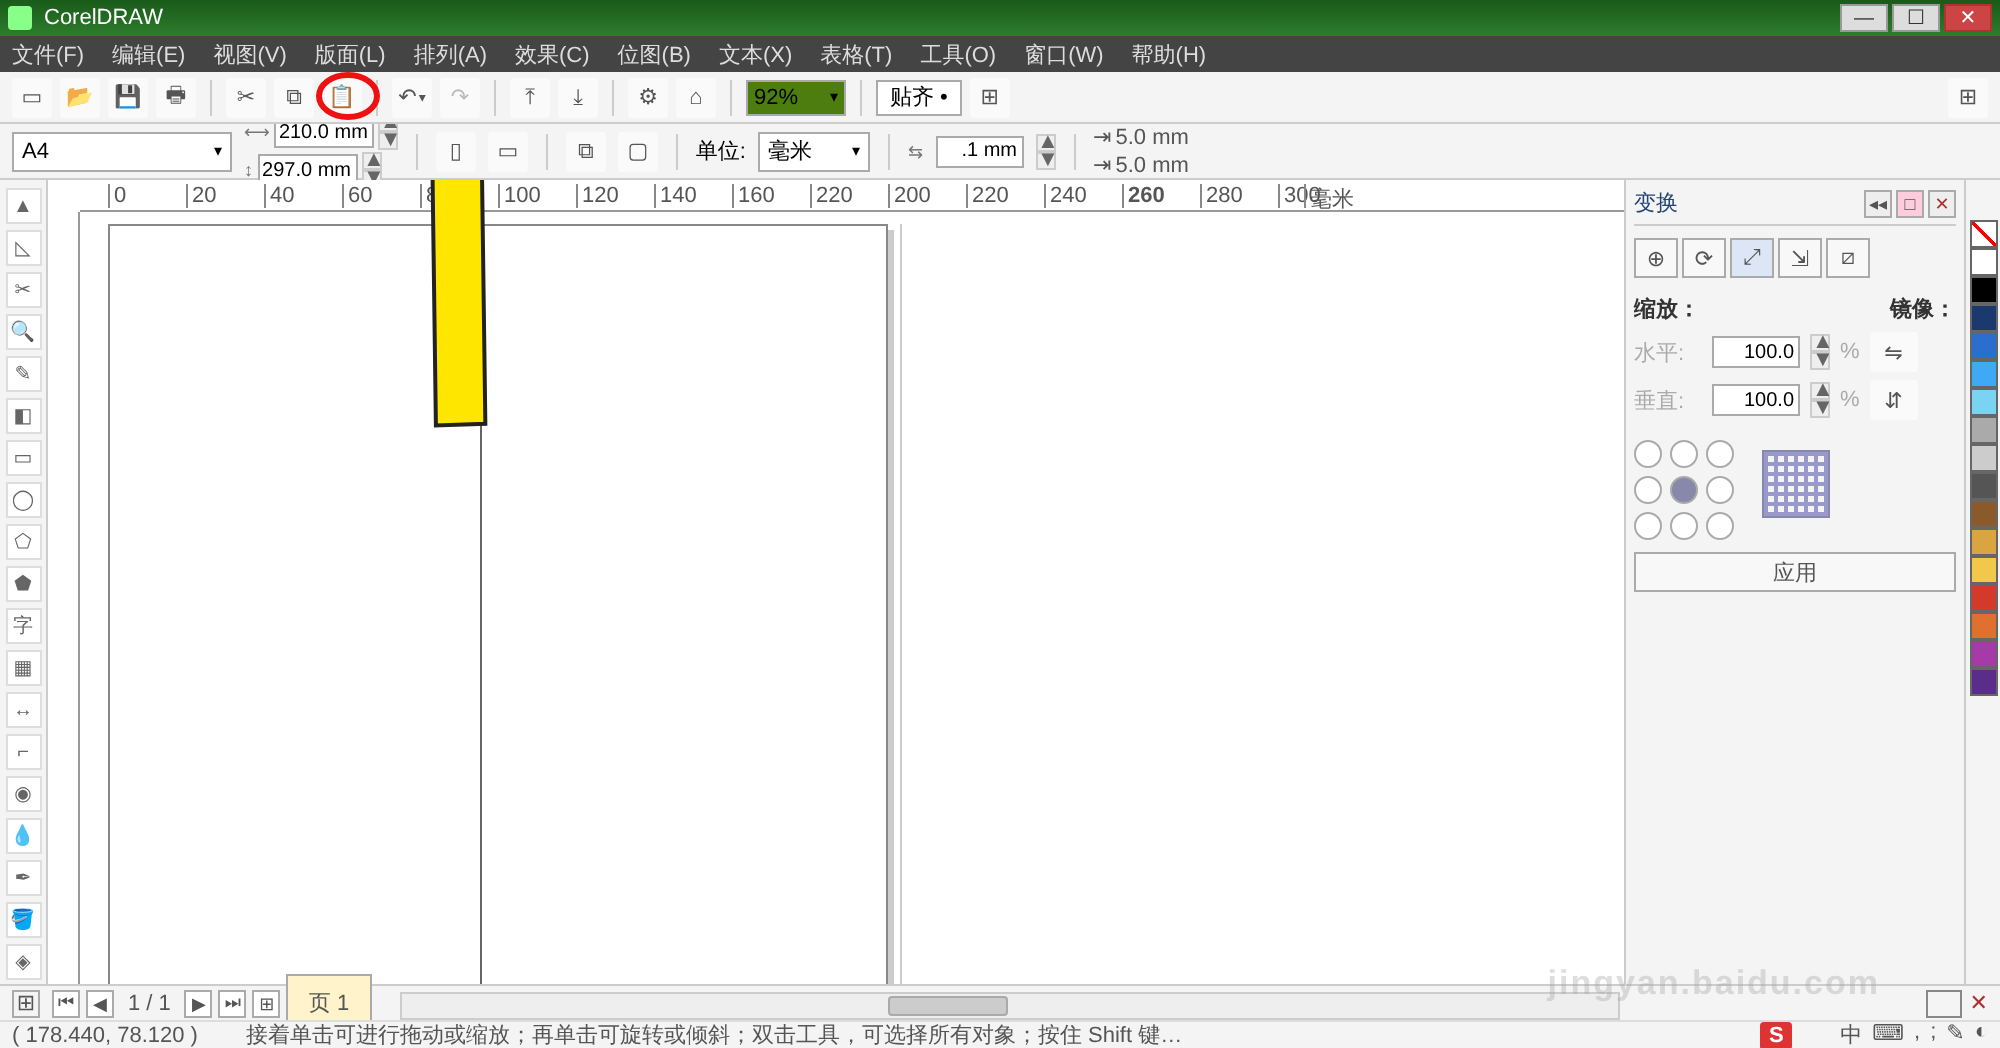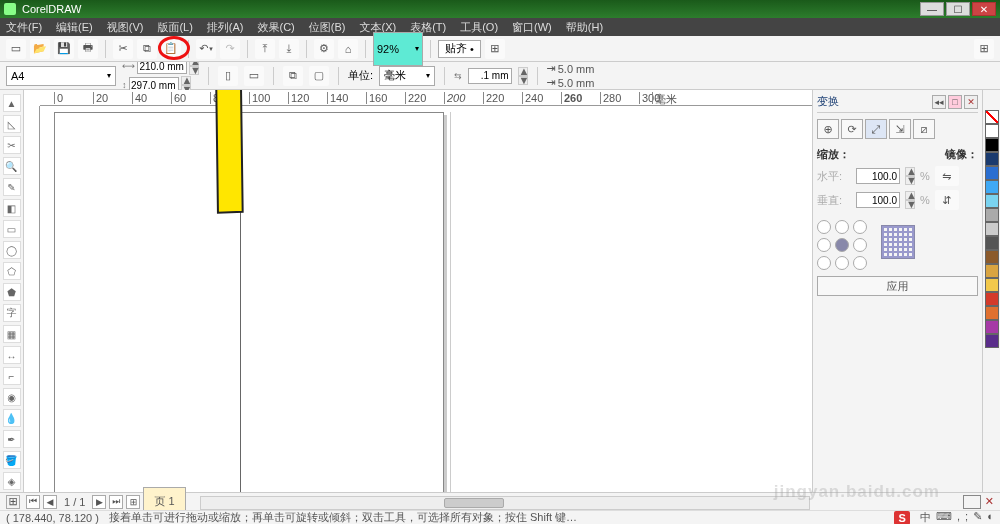--- a/index.html
+++ b/index.html
@@ -8,21 +8,21 @@
 .titlebar .icon { width:12px;height:12px;background:#8f8;border-radius:2px;margin-right:6px; }
 .titlebar .winbtns { margin-left:auto; display:flex; gap:2px; }
 .titlebar .winbtns span { width:24px;height:14px;background:#ddd;border:1px solid #999;display:inline-flex;align-items:center;justify-content:center;color:#333;font-size:10px; }
 .titlebar .winbtns .close { background:#c44;color:#fff;border-color:#a33; }
 .menubar { height:18px; background:#444; color:#ddd; display:flex; align-items:center; padding:0 6px; gap:14px; }
 .menubar span { cursor:pointer; }
 .toolbar1 { height:26px; background:#f4f4f4; border-bottom:1px solid #ccc; display:flex; align-items:center; padding:0 6px; gap:4px; position:relative;}
 .tbtn { width:20px;height:20px;display:inline-flex;align-items:center;justify-content:center;border:1px solid transparent;border-radius:2px;background:#fafafa;color:#555; }
 .sep { width:1px;height:18px;background:#ccc;margin:0 3px; }
 .undo-circle { position:absolute; left:158px; top:0px; width:32px; height:24px; border:3px solid #e11; border-radius:50%; pointer-events:none; }
-.zoom-sel { width:50px;height:34px;border:1px solid #aaa;background:#5eead4;padding:0 3px;display:inline-flex;align-items:center; }
+.zoom-sel { width:50px;height:18px;border:1px solid #aaa;background:#4d7c0f;padding:0 3px;display:inline-flex;align-items:center; }
 .paste-drop { height:18px;border:1px solid #aaa;background:#fff;padding:0 6px;display:inline-flex;align-items:center;gap:3px; }
 .toolbar2 { height:28px;background:#f4f4f4;border-bottom:1px solid #ccc;display:flex;align-items:center;padding:0 6px;gap:6px; }
 .combo { height:20px;border:1px solid #aaa;background:#fff;display:inline-flex;align-items:center;padding:0 4px;gap:2px; }
 .numfield { width:50px;height:16px;border:1px solid #aaa;background:#fff;text-align:right;padding-right:2px;display:inline-flex;align-items:center;justify-content:flex-end;font-size:10px; }
 .spin { width:10px;display:flex;flex-direction:column;font-size:6px;color:#666; }
 .spin span{line-height:7px;text-align:center;border:1px solid #ccc;background:#eee;}
 .workarea { position:absolute; top:90px; left:0; right:0; bottom:32px; display:flex; }
 .lefttool { width:24px;background:#f4f4f4;border-right:1px solid #ccc;display:flex;flex-direction:column;align-items:center;padding-top:4px;gap:3px; }
 .lefttool .tb { width:18px;height:18px;border:1px solid #ddd;background:#fff;display:flex;align-items:center;justify-content:center;font-size:10px;color:#666; }
 .canvas-wrap { flex:1;position:relative;background:#fff;overflow:hidden; }
@@ -46,21 +46,21 @@
 .docker .tabs span { width:22px;height:20px;border:1px solid #aaa;background:#f8f8f8;display:inline-flex;align-items:center;justify-content:center;font-size:11px; }
 .docker .row { display:flex;align-items:center;gap:5px;margin:4px 0; color:#aaa;}
 .docker .row .lab { width:34px; }
 .docker input[type=text]{ width:44px;height:16px;border:1px solid #aaa;text-align:right;padding-right:2px;font-size:10px;padding-left:15px; }
 .docker .btn { margin-top:6px;height:20px;border:1px solid #aaa;background:#f8f8f8;display:flex;align-items:center;justify-content:center; }
 .anchor-grid { display:grid;grid-template-columns:repeat(3,14px);grid-template-rows:repeat(3,14px);gap:4px;margin-top:6px; }
 .anchor-grid span { border:1px solid #aaa;border-radius:50%;background:#fff; }
 .anchor-grid .sel{ background:#88a; }
 .preview { width:34px;height:34px;background:repeating-linear-gradient(0deg,#99c 0 2px,transparent 2px 5px),repeating-linear-gradient(90deg,#99c 0 2px,transparent 2px 5px);border:1px solid #88a; }
 .statusbar { position:absolute;left:0;right:0;bottom:14px;height:18px;background:#f4f4f4;border-top:1px solid #ccc;display:flex;align-items:center;padding:0 6px;gap:6px;font-size:10px;color:#555; }
-.status2 { position:absolute;left:0;right:0;bottom:0;height:14px;background:#f4f4f4;border-top:1px solid #ddd;display:flex;align-items:center;padding:0 6px;gap:10px;font-size:10px;color:#555; }
+.status2 { position:absolute;left:0;right:0;bottom:0;height:14px;background:#f4f4f4;border-top:1px solid #ddd;display:flex;align-items:center;padding:0 6px;gap:24px;font-size:10px;color:#555; }
 .pagebar { display:flex;align-items:center;gap:3px; }
 .pagebar .pb { width:14px;height:14px;border:1px solid #aaa;background:#fff;display:inline-flex;align-items:center;justify-content:center;font-size:9px; }
 .pagebar .tab { height:30px;border:1px solid #aaa;background:#fff3cc;padding:0 10px;display:inline-flex;align-items:center; }
 .hscroll { position:absolute; left:200px; bottom:14px; right:190px; height:14px; background:#eee;border:1px solid #ccc; }
 .hscroll .thumb { position:absolute;left:40%;width:60px;height:10px;top:1px;background:#ccc;border:1px solid #aaa;border-radius:2px; }
 .watermark { position:absolute;right:60px;bottom:22px;font-size:17px;color:rgba(160,160,160,.35);font-weight:bold;letter-spacing:1px;pointer-events:none; }
 .ime { width:16px;height:14px;background:#d33;color:#fff;display:inline-flex;align-items:center;justify-content:center;font-weight:bold;border-radius:2px; }
 </style>
 </head>
 <body>
@@ -206,21 +206,21 @@
         <div class="tick" style="left: 14px;">0</div>
         <div class="tick" style="left: 53px;">20</div>
         <div class="tick" style="left: 92px;">40</div>
         <div class="tick" style="left: 131px;">60</div>
         <div class="tick" style="left: 170px;">80</div>
         <div class="tick" style="left: 209px;">100</div>
         <div class="tick" style="left: 248px;">120</div>
         <div class="tick" style="left: 287px;">140</div>
         <div class="tick" style="left: 326px;">160</div>
         <div class="tick" style="left: 365px;">220</div>
-        <div class="tick" style="left: 404px; font-style: italic;">200</div>
+        <div class="tick" style="left: 404px;">200</div>
         <div class="tick" style="left: 443px;">220</div>
         <div class="tick" style="left: 482px;">240</div>
         <div class="tick" style="left: 521px; font-weight: bold;">260</div>
         <div class="tick" style="left: 560px;">280</div>
         <div class="tick" style="left: 599px;">300</div>
         <div class="tick" style="left: 612px;">毫米</div>
       </div>
     <div class="ruler-v"></div>
     <div class="canvas">
       <div class="page"></div>

